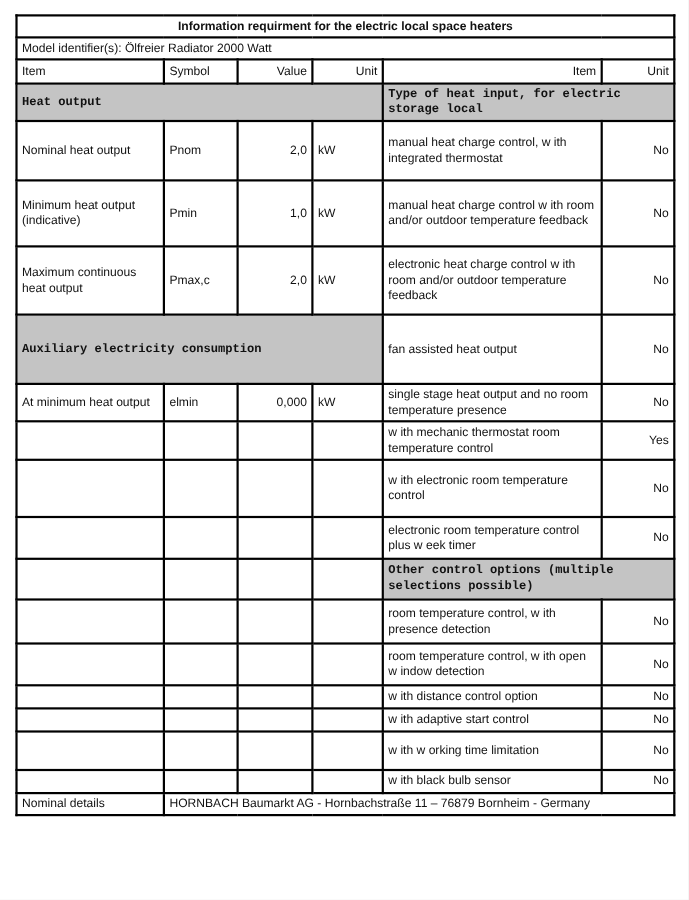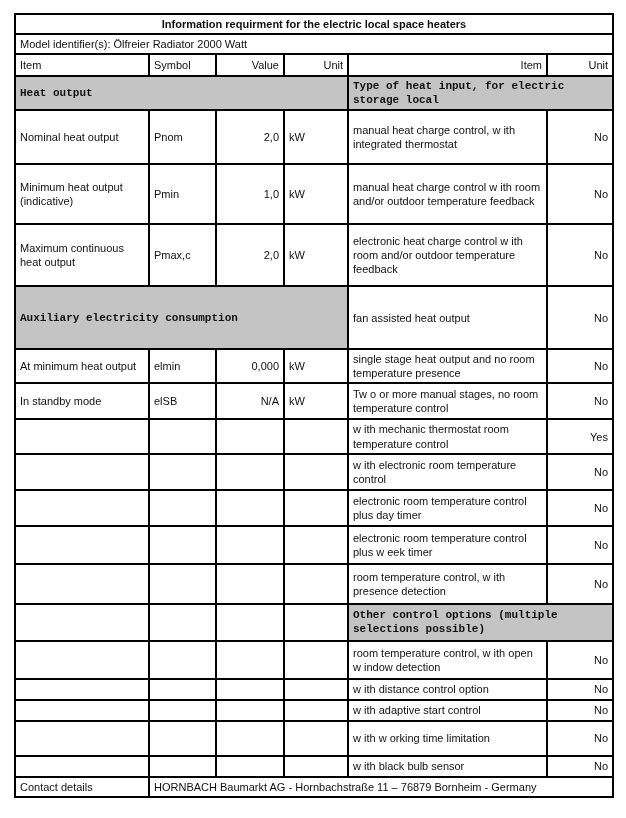--- a/index.html
+++ b/index.html
@@ -109,82 +109,66 @@
 
     <tr style="height:28px">
       <td>At minimum heat output</td>
       <td>elmin</td>
       <td class="center">0,000</td>
       <td>kW</td>
       <td>single stage heat output and no room temperature presence</td>
       <td class="center">No</td>
     </tr>
 
-    <tr style="height:36px">
-      <td>In standby mode</td>
-      <td>elSB</td>
-      <td class="center">N/A</td>
-      <td>kW</td>
-      <td>Tw o or more manual stages, no room temperature control</td>
-      <td class="center">No</td>
-    </tr>
 
     <tr style="height:24px">
       <td></td>
       <td></td>
       <td></td>
       <td></td>
       <td>w ith mechanic thermostat room temperature control</td>
       <td class="center">Yes</td>
     </tr>
 
-    <tr style="height:36px">
+    <tr style="height:52px">
       <td></td>
       <td></td>
       <td></td>
       <td></td>
       <td>w ith electronic room temperature control</td>
       <td class="center">No</td>
     </tr>
 
-    <tr style="height:36px">
-      <td></td>
-      <td></td>
-      <td></td>
-      <td></td>
-      <td>electronic room temperature control plus day timer</td>
-      <td class="center">No</td>
-    </tr>
 
     <tr style="height:38px">
       <td></td>
       <td></td>
       <td></td>
       <td></td>
       <td>electronic room temperature control plus w eek timer</td>
       <td class="center">No</td>
     </tr>
 
+    <tr style="height:37px">
+      <td></td>
+      <td></td>
+      <td></td>
+      <td></td>
+      <td colspan="2" class="gray">Other control options (multiple selections possible)</td>
+    </tr>
+
     <tr style="height:40px">
       <td></td>
       <td></td>
       <td></td>
       <td></td>
       <td>room temperature control, w ith presence detection</td>
       <td class="center">No</td>
     </tr>
 
-    <tr style="height:37px">
-      <td></td>
-      <td></td>
-      <td></td>
-      <td></td>
-      <td colspan="2" class="gray">Other control options (multiple selections possible)</td>
-    </tr>
-
     <tr style="height:38px">
       <td></td>
       <td></td>
       <td></td>
       <td></td>
       <td>room temperature control, w ith open w indow  detection</td>
       <td class="center">No</td>
     </tr>
 
     <tr style="height:21px">
@@ -217,18 +201,18 @@
     <tr style="height:21px">
       <td></td>
       <td></td>
       <td></td>
       <td></td>
       <td>w ith black bulb sensor</td>
       <td class="center">No</td>
     </tr>
 
     <tr style="height:18px">
-      <td>Contact details</td>
+      <td>Nominal details</td>
       <td colspan="5">HORNBACH Baumarkt AG - Hornbachstraße 11 – 76879 Bornheim - Germany</td>
     </tr>
   </tbody>
     </table>
 </div>
 
 </body></html>

